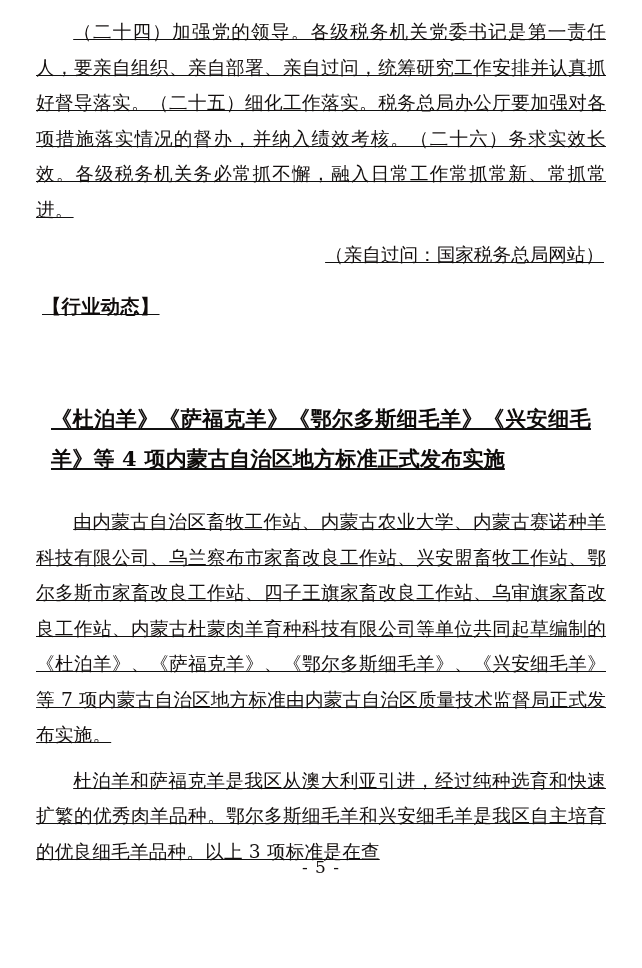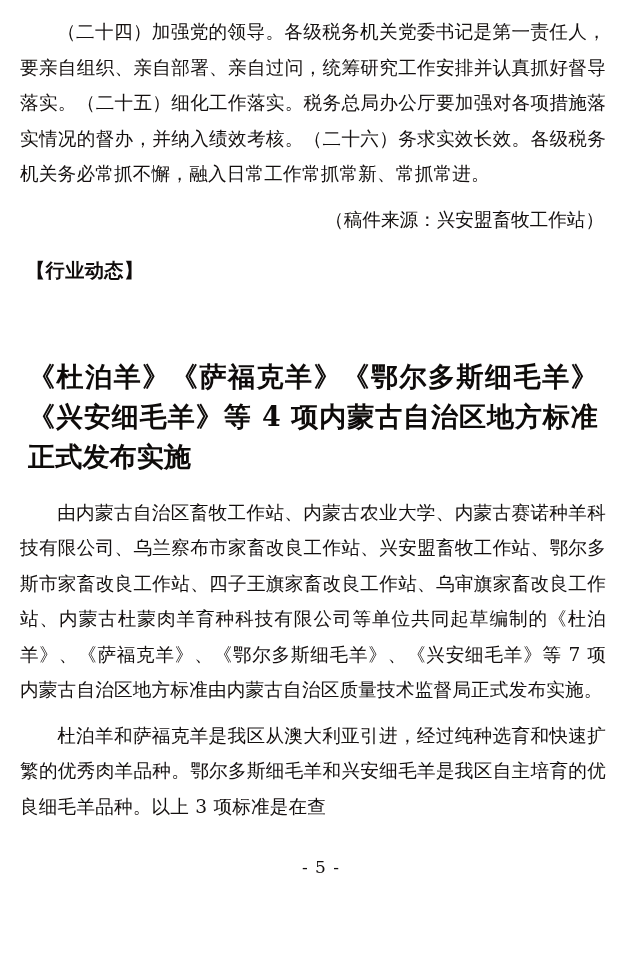--- a/index.html
+++ b/index.html
@@ -13,21 +13,22 @@
     font-family: "DejaVu Serif", "Liberation Serif", serif;
     color: #111111;
     position: relative;
     overflow: hidden;
   }
   .page {
     position: relative;
     width: 642px;
     height: 893px;
     box-sizing: border-box;
-    padding: 14px 36px 0 20px;
+    padding: 14px 36px 0 36px;
+    text-decoration: underline;
   }
   .para {
     font-size: 18.6px;
     line-height: 35.5px;
     text-align: justify;
     text-justify: inter-ideograph;
     letter-spacing: 0.2px;
     margin: 0;
     color: #14100f;
   }
@@ -47,26 +48,26 @@
     line-height: 35.5px;
     font-weight: bold;
     margin: 6px;
     color: #100c0b;
     letter-spacing: 0.4px;
   }
   .gap-sm { height: 10px; }
   .gap-md { height: 24px; }
   .gap-lg { height: 30px; }
   .headline {
-    font-size: 27px;
+    font-size: 21px;
     line-height: 40px;
     font-weight: bold;
     text-align: justify;
     text-justify: inter-ideograph;
-    margin: 8px;
+    margin: 15px;
     color: #0e0b0a;
     letter-spacing: 0.2px;
   }
   .footer {
     position: absolute;
     left: 0;
     right: 0;
     bottom: 16px;
     text-align: center;
     font-size: 17px;
@@ -76,21 +77,21 @@
 </style>
 </head>
 <body>
 
 <div class="page">
 
   <p class="para indent">（二十四）加强党的领导。各级税务机关党委书记是第一责任人，要亲自组织、亲自部署、亲自过问，统筹研究工作安排并认真抓好督导落实。（二十五）细化工作落实。税务总局办公厅要加强对各项措施落实情况的督办，并纳入绩效考核。（二十六）务求实效长效。各级税务机关务必常抓不懈，融入日常工作常抓常新、常抓常进。</p>
 
   <div class="gap-sm"></div>
 
-  <p class="right-line">（稿件来源：兴安盟畜牧工作站）</p>
+  <p class="right-line">（亲自过问：国家税务总局网站）</p>
 
   <div class="gap-sm"></div>
 
   <p class="section-tag">【行业动态】</p>
 
   <div class="gap-lg"></div>
   <div class="gap-md"></div>
 
   <p class="headline">《杜泊羊》《萨福克羊》《鄂尔多斯细毛羊》《兴安细毛羊》等 4 项内蒙古自治区地方标准正式发布实施</p>
 

